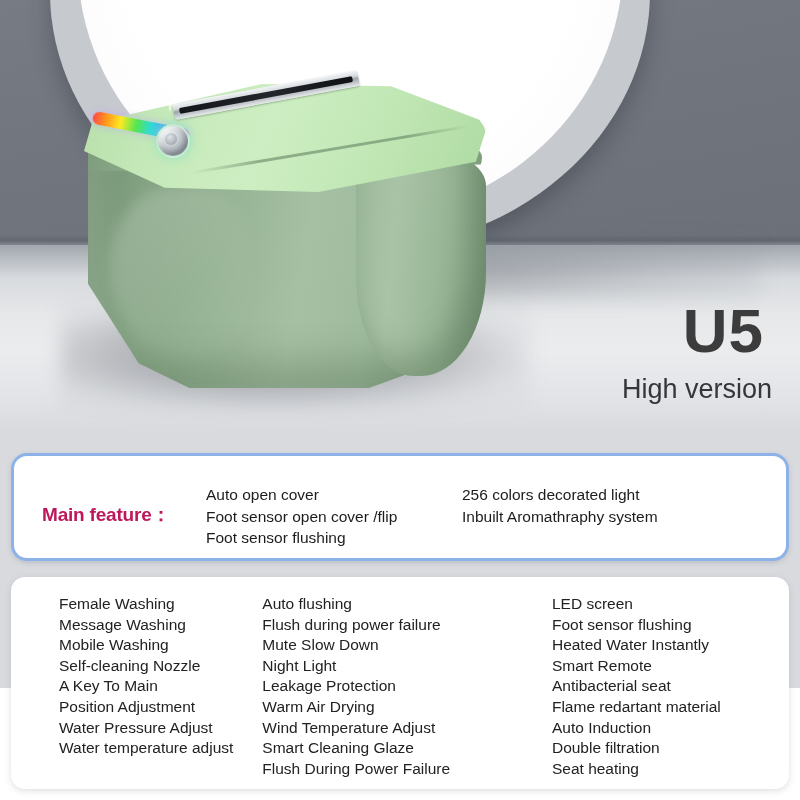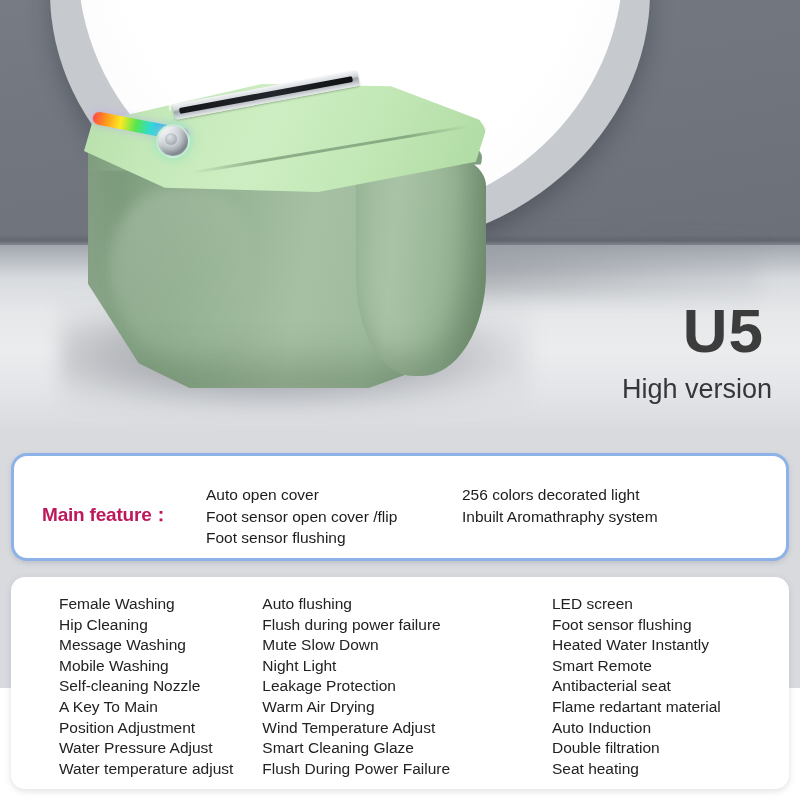--- a/index.html
+++ b/index.html
@@ -336,21 +336,20 @@
       <div>256 colors decorated light</div>
       <div>Inbuilt Aromathraphy system</div>
     </div>
   </div>
 
   <div class="list-box">
     <div class="list-cols">
 
       <div class="list-col l1">
         <div>Female Washing</div>
-        <div>Hip Cleaning</div>
         <div>Message Washing</div>
         <div>Mobile Washing</div>
         <div>Self-cleaning Nozzle</div>
         <div>A Key To Main</div>
         <div>Position Adjustment</div>
         <div>Water Pressure Adjust</div>
         <div>Water temperature adjust</div>
       </div>
 
       <div class="list-col l2">

